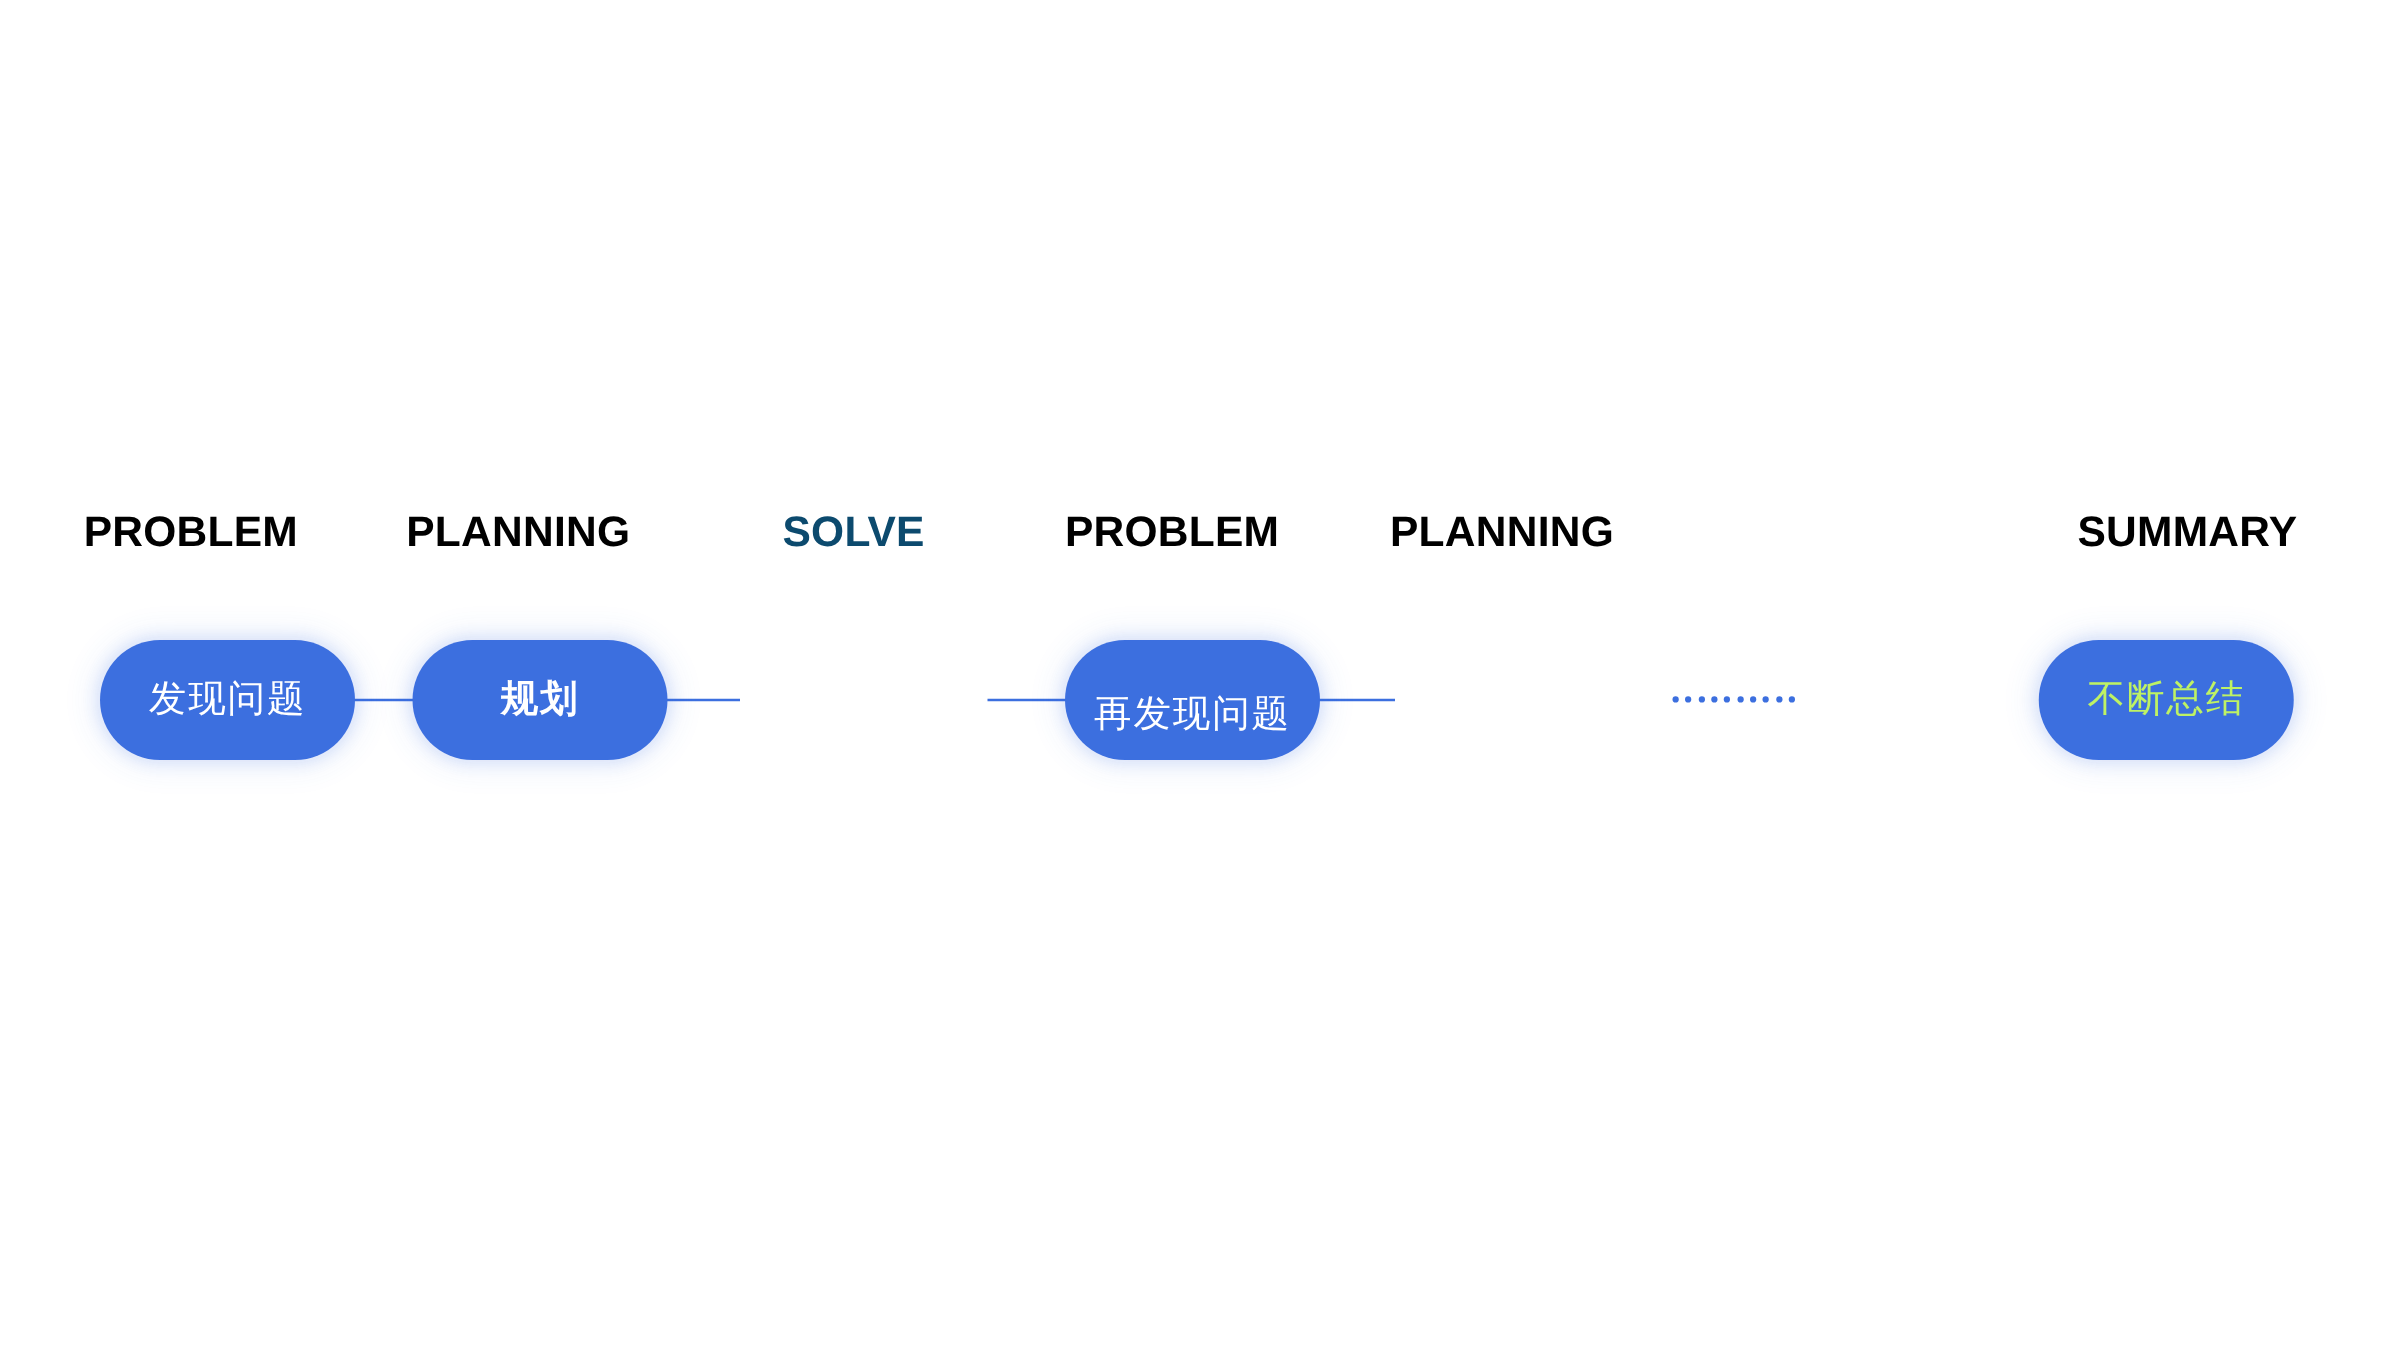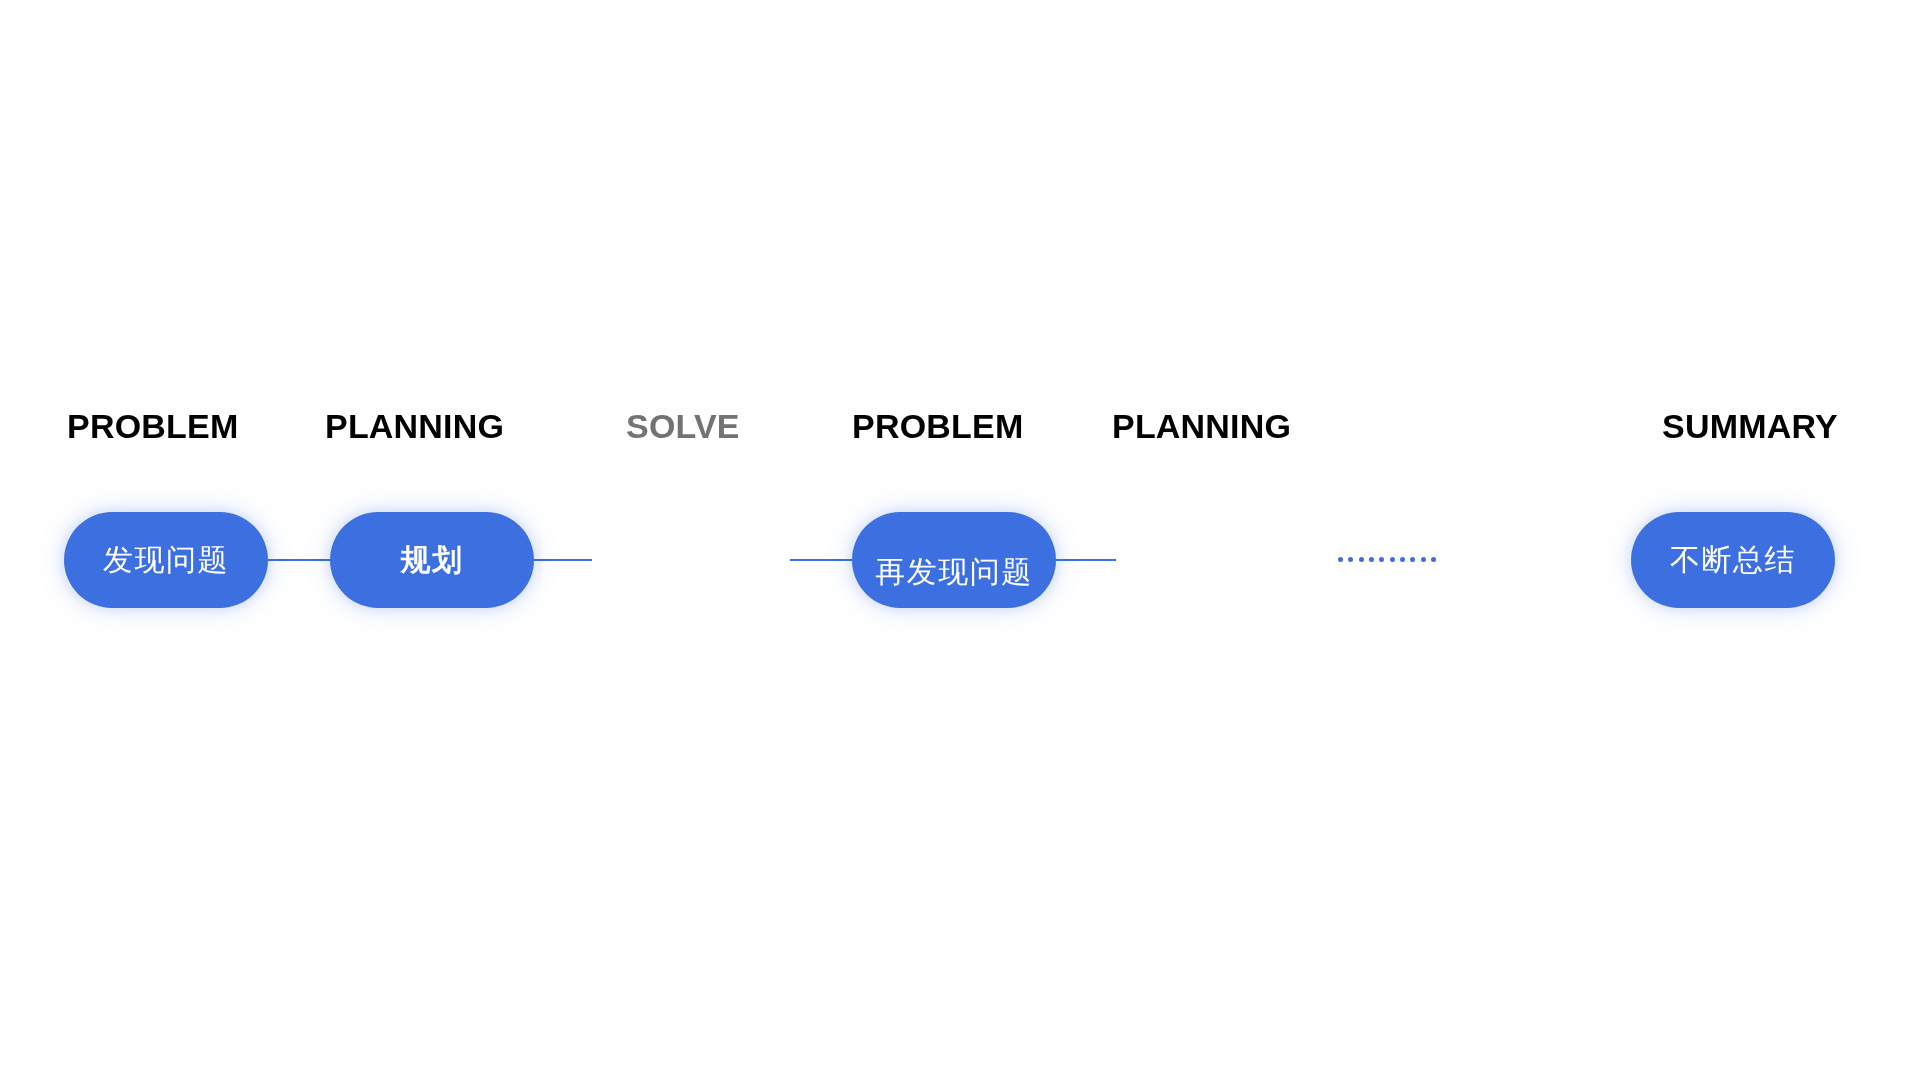--- a/index.html
+++ b/index.html
@@ -103,30 +103,30 @@
       <span class="dot" style="background: rgb(60, 111, 223);"></span>
       <span class="dot" style="background: rgb(60, 111, 223);"></span>
       <span class="dot" style="background: rgb(60, 111, 223);"></span>
       <span class="dot" style="background: rgb(60, 111, 223);"></span>
       <span class="dot" style="background: rgb(60, 111, 223);"></span>
       <span class="dot" style="background: rgb(60, 111, 223);"></span>
       <span class="dot" style="background: rgb(60, 111, 223);"></span>
       <span class="dot" style="background: rgb(60, 111, 223);"></span>
     </div>
     <div class="stage-label" style="left: 67px; color: rgb(0, 0, 0);">PROBLEM</div>
-    <div class="pill" style="left: 64px; width: 204px; background: rgb(60, 111, 223);">
+    <div class="pill" style="left: 80px; width: 204px; background: rgb(60, 111, 223);">
       <span class="pill-label" style="color: rgb(255, 255, 255);">发现问题</span>
     </div>
     <div class="stage-label" style="left: 325px; color: rgb(0, 0, 0);">PLANNING</div>
     <div class="pill" style="left: 330px; width: 204px; background: rgb(60, 111, 223);">
       <span class="pill-label" style="color: rgb(255, 255, 255); font-weight: bold;">规划</span>
     </div>
-    <div class="stage-label" style="left: 626px; color: #737373;">SOLVE</div>
+    <div class="stage-label" style="left: 626px; color: #0c4a6e;">SOLVE</div>
     <div class="stage-label" style="left: 852px; color: rgb(0, 0, 0);">PROBLEM</div>
     <div class="pill" style="left: 852px; width: 204px; background: rgb(60, 111, 223);">
       <span class="pill-label" style="color: rgb(255, 255, 255); margin-top: 24px;">再发现问题</span>
     </div>
     <div class="stage-label" style="left: 1112px; color: rgb(0, 0, 0);">PLANNING</div>
     <div class="stage-label" style="left: 1625px; color: rgb(0, 0, 0); margin-left: 37px;">SUMMARY</div>
     <div class="pill" style="left: 1631px; width: 204px; background: rgb(60, 111, 223);">
-      <span class="pill-label" style="color: #ffffff;">不断总结</span>
+      <span class="pill-label" style="color: #bef264;">不断总结</span>
     </div>
   </div>
 
 </body></html>

